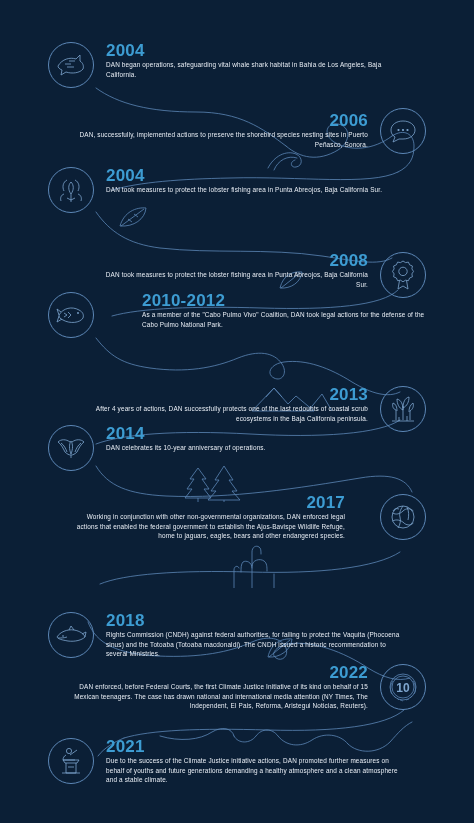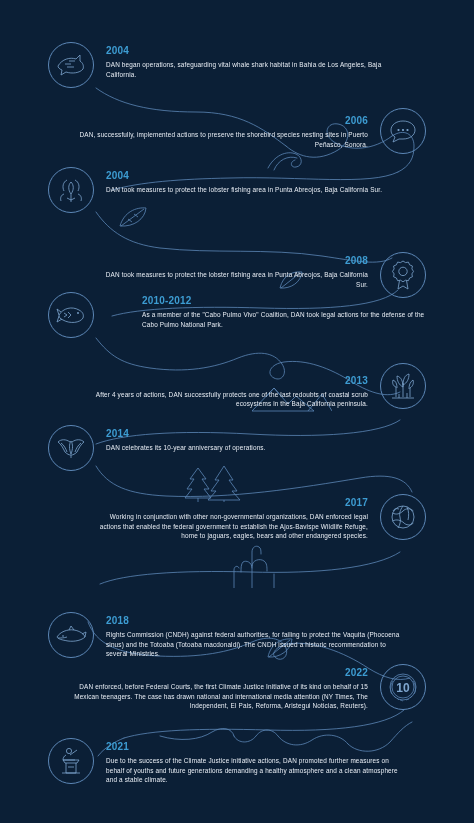--- a/index.html
+++ b/index.html
@@ -46,21 +46,21 @@
     justify-content: center;
   }
   .node svg { display: block; }
 
   .copy { padding-top: 2px; }
   .entry.left  .copy { margin-left: 12px;  text-align: left;  }
   .entry.right .copy { margin-right: 12px; text-align: right; }
 
   .year {
     color: #3d9cd2;
-    font-size: 10px;
+    font-size: 17px;
     font-weight: 700;
     letter-spacing: 0.2px;
     line-height: 13px;
     margin: 0 0 3px 0;
   }
   .desc {
     color: #e9eef5;
     font-size: 6.4px;
     line-height: 9.6px;
     letter-spacing: 0.15px;
@@ -246,21 +246,21 @@
           <path d="M8 9 L11 11 L8 13 M12 8 L15 11 L12 14"></path>
         </svg>
       </span>
     </div>
     <div class="copy w-wide">
       <div class="year">2010-2012</div>
       <p class="desc">As a member of the "Cabo Pulmo Vivo" Coalition, DAN took legal actions for the defense of the Cabo Pulmo National Park.</p>
     </div>
   </div>
 
-  <div class="entry right" style="top:363px;align-items:flex-end;">
+  <div class="entry right" style="top:386px;">
     <div class="node">
       <span>
         <svg width="28" height="30" viewBox="0 0 28 30" fill="none" stroke="#7ea6cf" stroke-width="0.8" stroke-linejoin="round">
           <path d="M14 26 L14 12"></path>
           <path d="M14 16 C10 14 8 10 8 5 C12 6 14 10 14 16 Z"></path>
           <path d="M14 14 C18 12 20 8 20 3 C16 4 14 8 14 14 Z"></path>
           <path d="M7 26 L7 16 C4 15 3 12 4 9 C7 10 8 13 8 17"></path>
           <path d="M21 26 L21 17 C24 15 25 12 24 9 C21 11 20 14 20 18"></path>
           <path d="M3 27 L25 27"></path>
           <path d="M10 27 L10 23 M18 27 L18 22"></path>
@@ -284,21 +284,21 @@
           <path d="M5 7 C8 9 10 13 11 16 M25 7 C22 9 20 13 19 16"></path>
         </svg>
       </span>
     </div>
     <div class="copy w-wide">
       <div class="year">2014</div>
       <p class="desc">DAN celebrates its 10-year anniversary of operations.</p>
     </div>
   </div>
 
-  <div class="entry right" style="top:494px;">
+  <div class="entry right" style="top:494px;gap:23px;">
     <div class="node">
       <span>
         <svg width="28" height="28" viewBox="0 0 28 28" fill="none" stroke="#7ea6cf" stroke-width="0.8" stroke-linejoin="round">
           <circle cx="14" cy="14" r="11"></circle>
           <path d="M3.6 10 C7 12 11 11 14 8 C17 5 21 5 24.4 8"></path>
           <path d="M3.6 18 C7 16 12 17 15 20 C17 22 21 23 24.4 20"></path>
           <path d="M14 3 C11 7 10 11 11 14 C12 18 11 22 9 25"></path>
           <path d="M18 4 C20 8 20 13 19 17"></path>
           <path d="M10 6 C7 5 5 6 4 8"></path>
         </svg>

